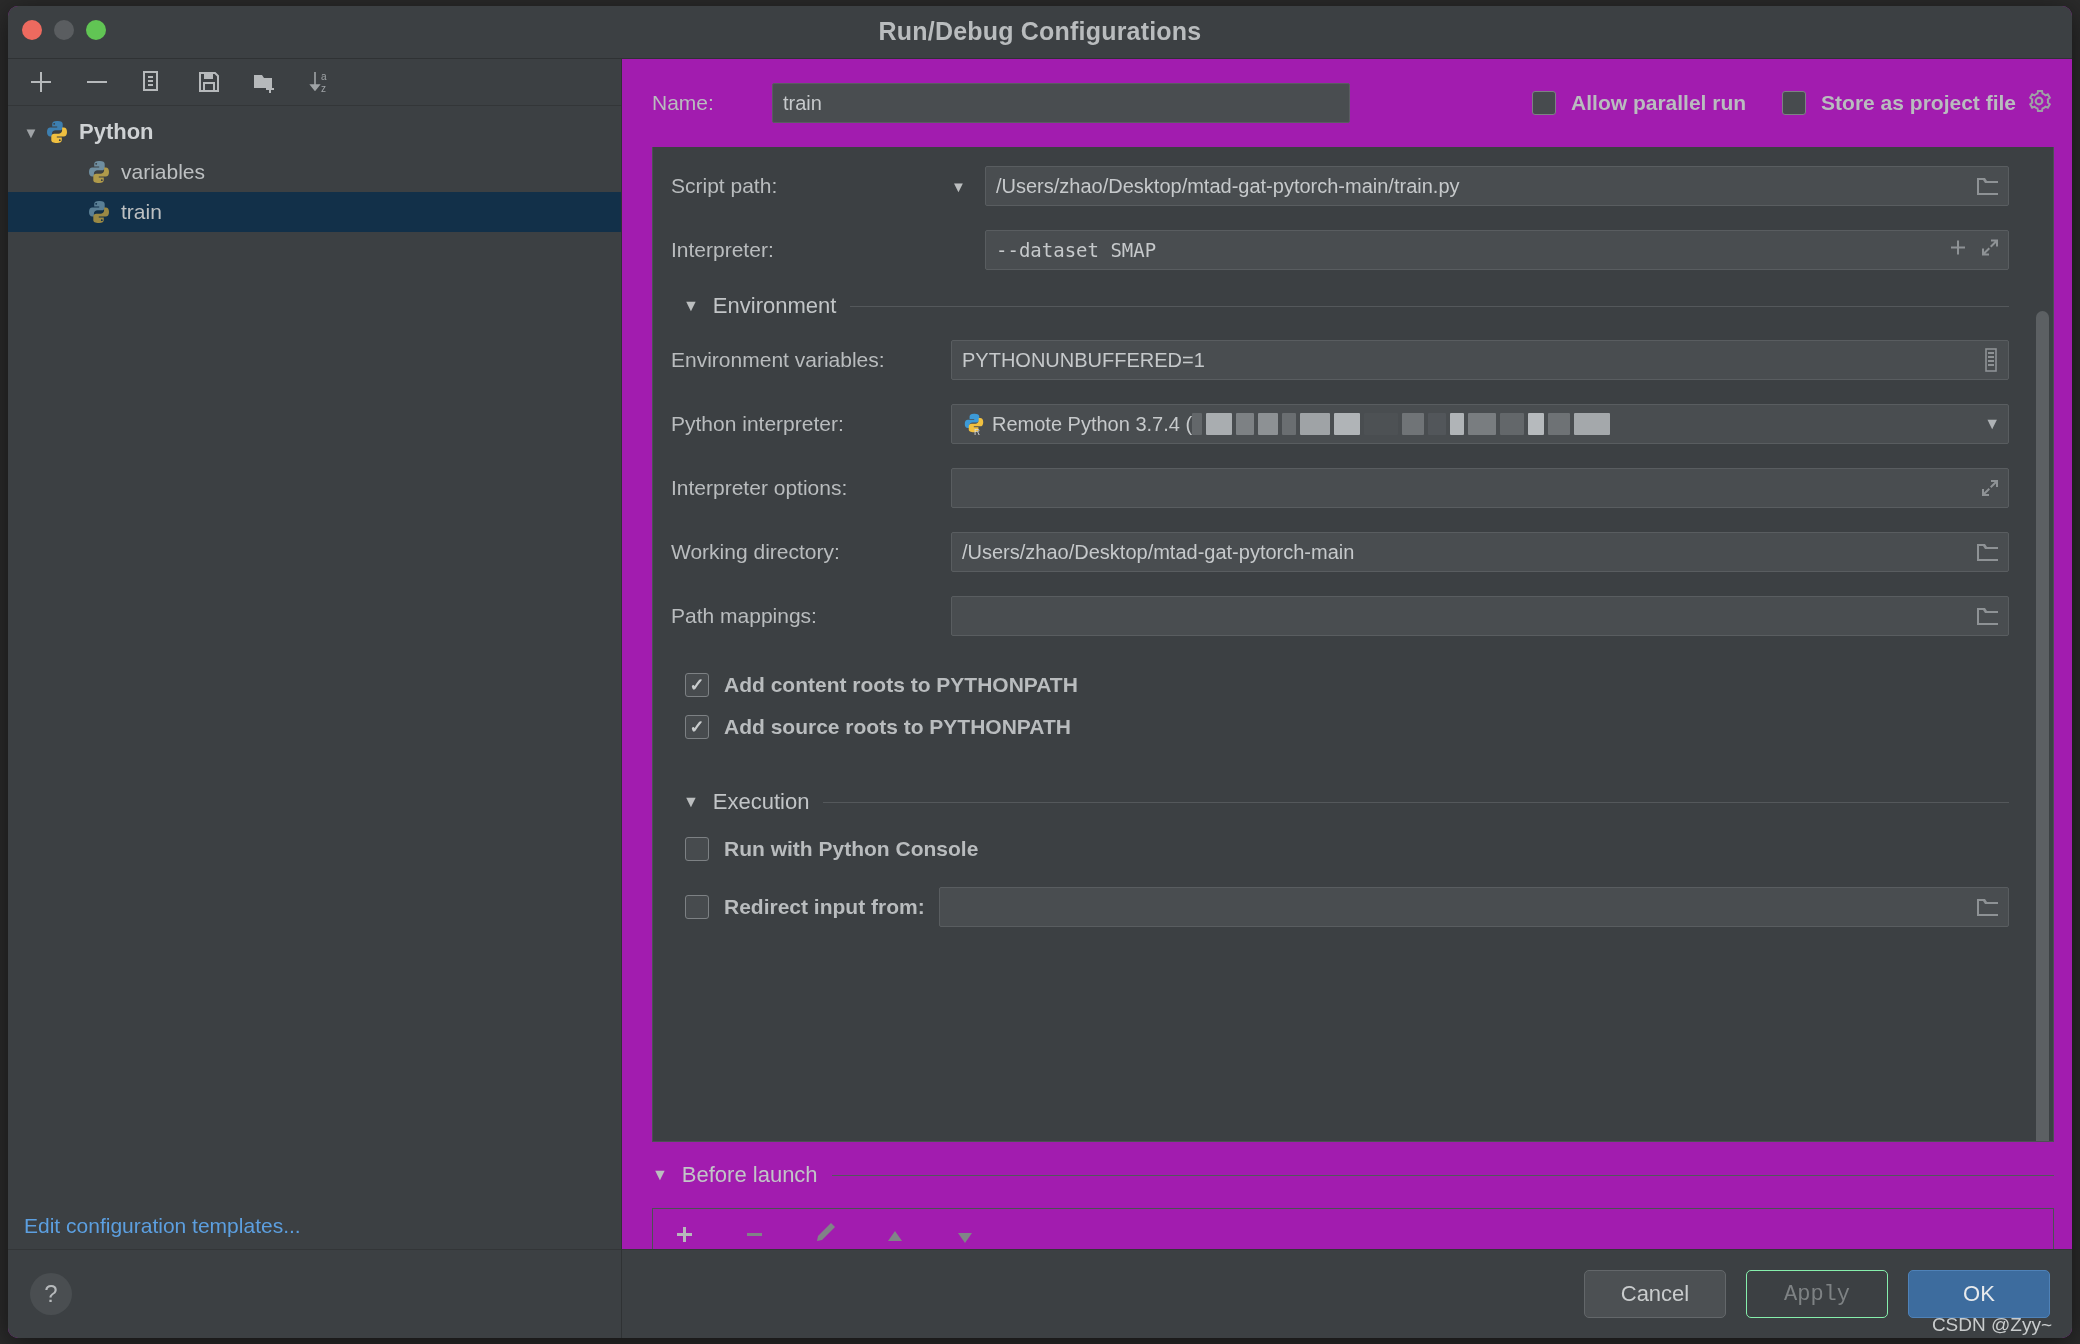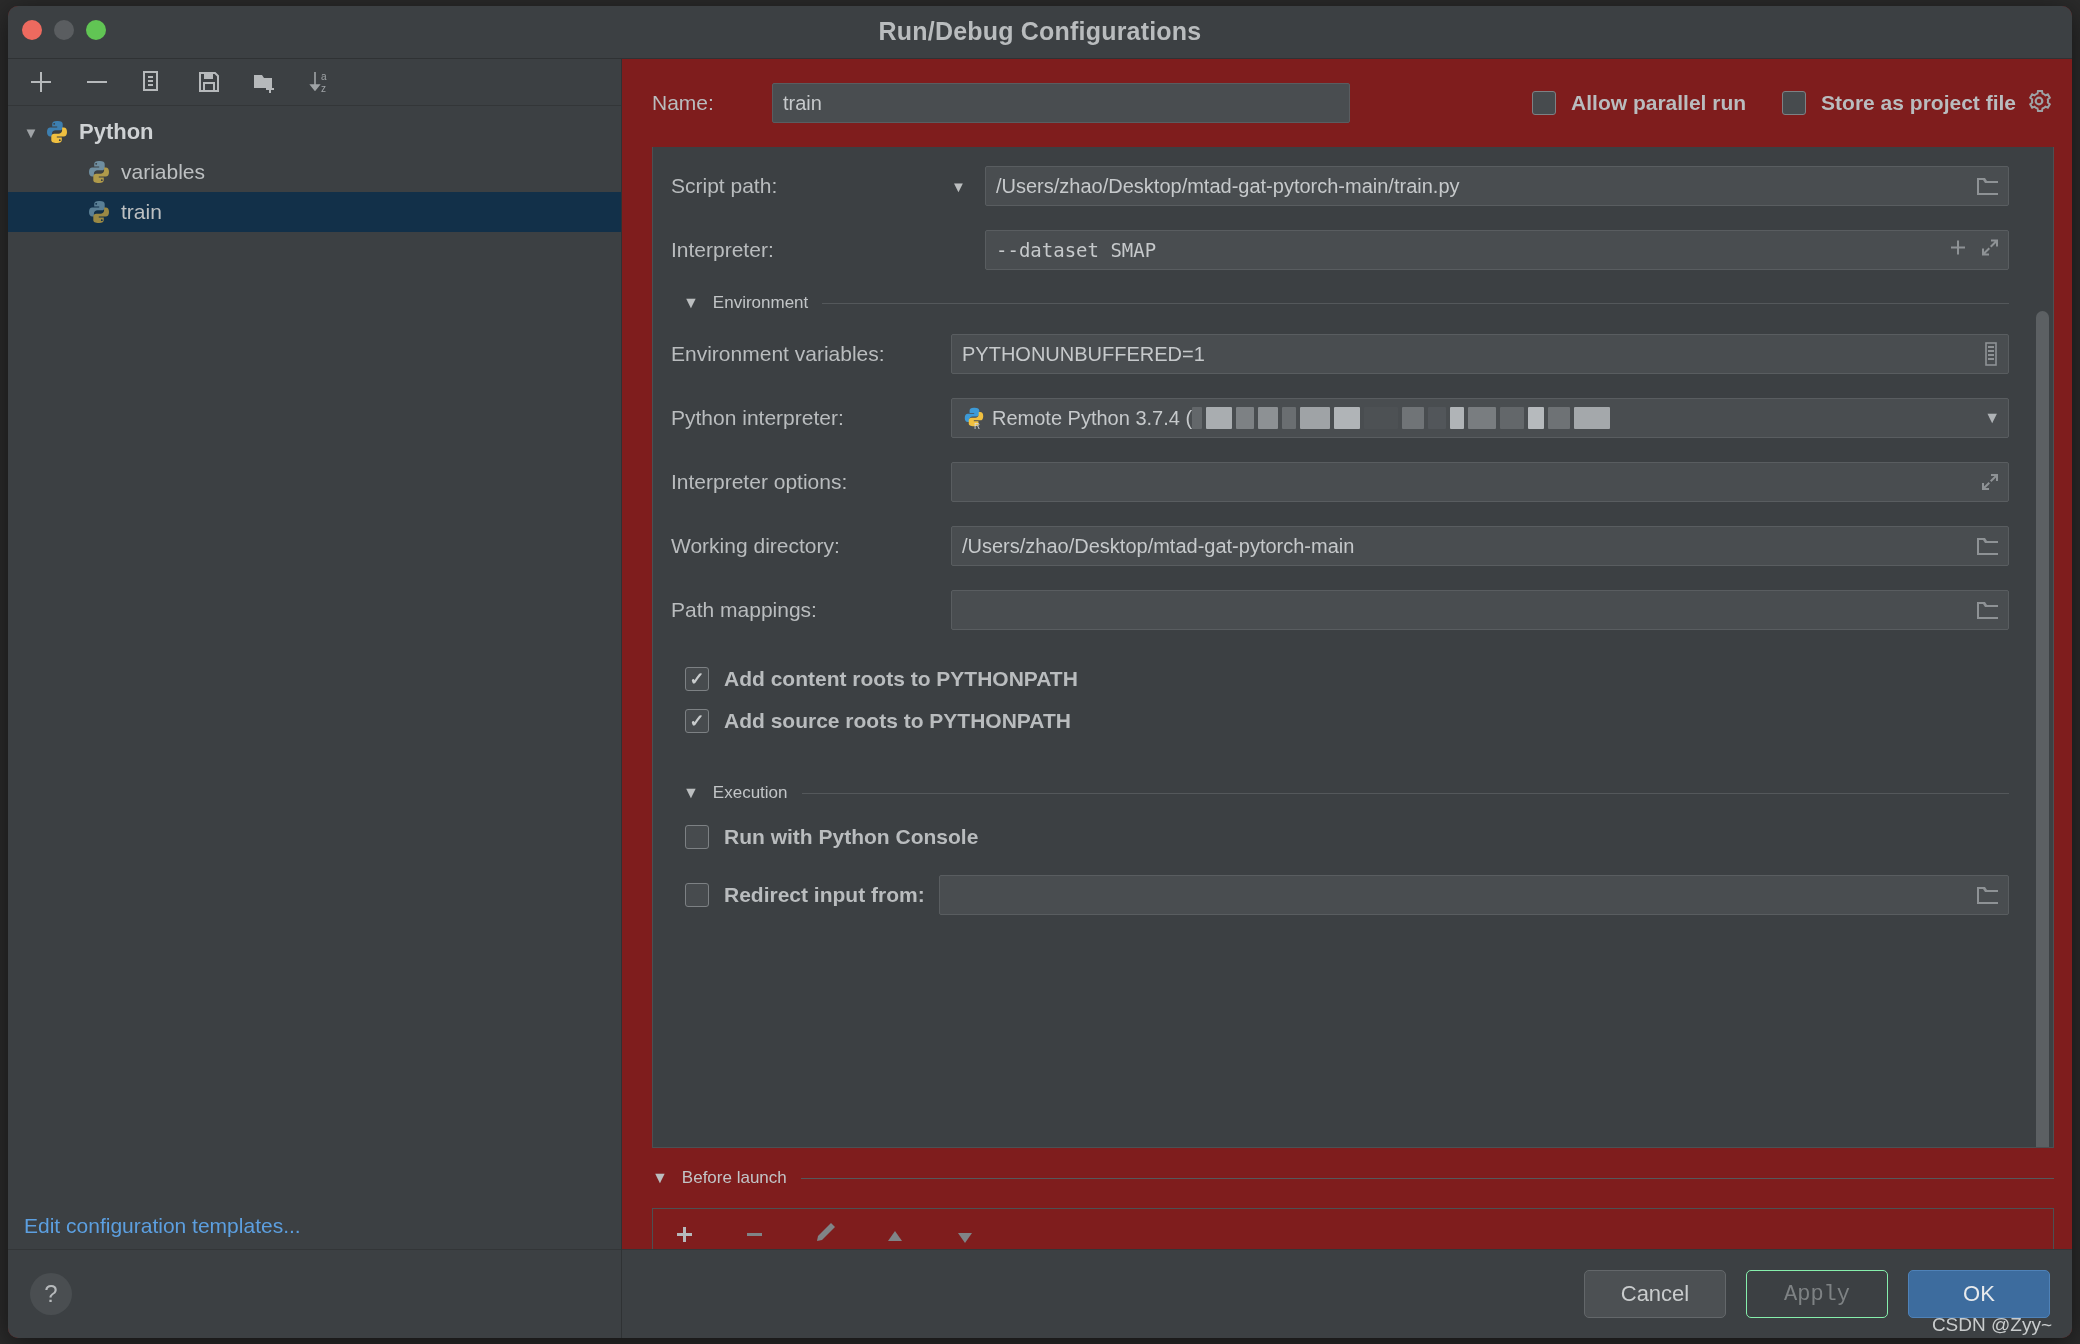--- a/index.html
+++ b/index.html
@@ -6,21 +6,21 @@
     margin: 0; padding: 0;
     width: 2080px; height: 1344px;
     background: #2b2b2b;
     font-family: "Liberation Sans", sans-serif;
     overflow: hidden;
   }
   .window {
     position: absolute;
     left: 8px; top: 6px;
     width: 2064px; height: 1332px;
-    background: #7f1d1d;
+    background: #a21caf;
     border-radius: 10px;
     box-shadow: 0 6px 30px rgba(0,0,0,0.55);
     overflow: hidden;
     display: flex;
     flex-direction: column;
   }
 
   
   .titlebar {
     position: relative;
@@ -248,21 +248,21 @@
     display: flex; align-items: center; gap: 12px;
   }
 
   .section-head {
     display: flex;
     align-items: center;
     gap: 14px;
     margin: 6px 0 20px 12px;
   }
   .section-head .tri { color: #bbbebf; font-size: 16px; }
-  .section-head .st { color: #c2c5c7; font-size: 17px; white-space: nowrap; }
+  .section-head .st { color: #c2c5c7; font-size: 22px; white-space: nowrap; }
   .section-head .line { flex: 1 1 auto; height: 1px; background: #54585b; }
 
   .chk-row { margin: 0 0 18px 14px; }
   .chk-row .chk { font-size: 21px; }
 
   .redirect-row {
     display: flex; align-items: center; margin-left: 14px; gap: 14px;
   }
 
   

